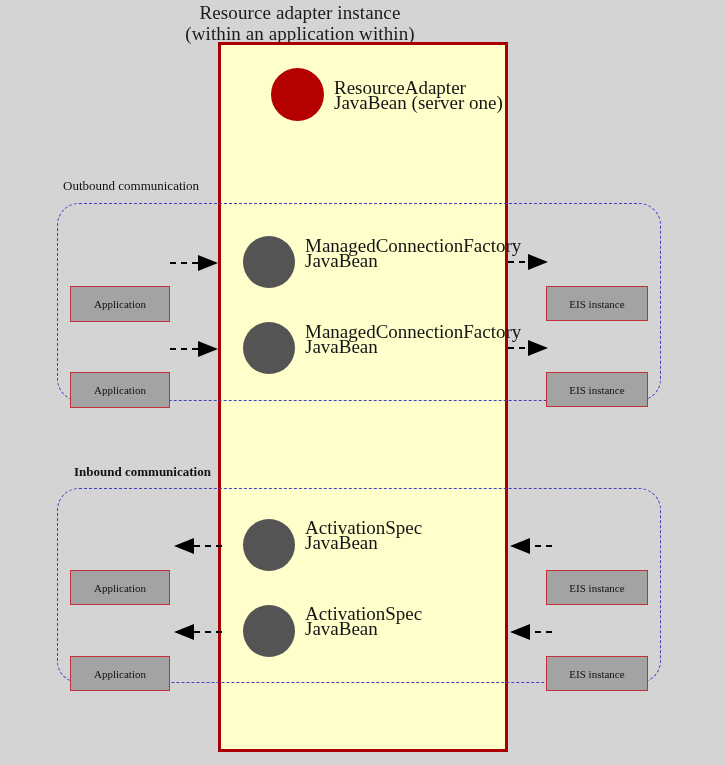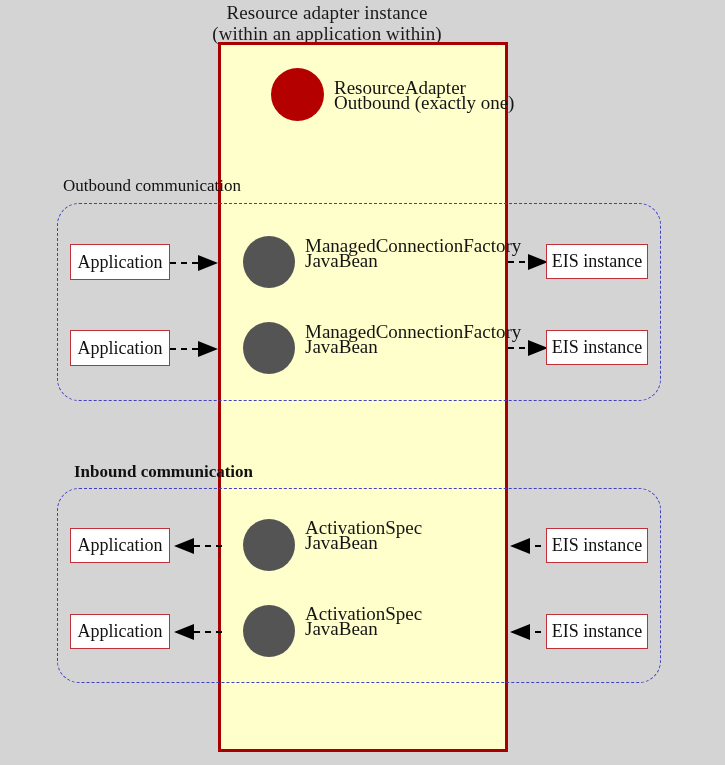--- a/index.html
+++ b/index.html
@@ -26,21 +26,20 @@
   
   .title {
     left: 0;
     top: 2px;
     width: 600px;
     text-align: center;
     font-size: 19px;
     line-height: 21px;
     color: #1a1a1a;
     letter-spacing: 0.1px;
-    margin-left: 27px;
   }
   .title-line { display: block; }
 
   
   .ra-panel {
     left: 218px;
     top: 42px;
     width: 290px;
     height: 710px;
     background: #ffffcc;
@@ -65,37 +64,38 @@
   .bean-label .l2 { display: block; }
 
   
   .comm-group {
     border: 1.6px dashed #4040c0;
     border-radius: 22px;
     box-sizing: border-box;
     background: transparent;
   }
   .comm-caption {
-    font-size: 17px;
+    font-size: 13px;
     line-height: 15px;
     color: #111;
     white-space: nowrap;
   }
 
   
   .node-box {
     border: 1.4px solid #c03038;
-    background: #ffffff;
+    background: #a3a3a3;
     box-sizing: border-box;
     display: flex;
     align-items: center;
     justify-content: center;
-    font-size: 18px;
+    font-size: 11px;
     color: #111;
     white-space: nowrap;
+    margin-top: 42px;
   }
 
   
   .connector { overflow: visible; }
 </style>
 </head>
 <body>
 
 <div id="stage">
 
@@ -108,21 +108,21 @@
 
   <div class="abs comm-caption" style="left:63px; top:178px;">Outbound communication</div>
   <div class="abs comm-group" style="left:57px; top:203px; width:604px; height:198px;"></div>
 
   <div class="abs comm-caption" style="left:74px; top:464px;font-weight:bold;">Inbound communication</div>
   <div class="abs comm-group" style="left:57px; top:488px; width:604px; height:195px;"></div>
 
   <div class="abs bean-circle red" style="left:271px; top:68px; width:53px; height:53px;"></div>
   <div class="abs bean-label" style="left:334px; top:81px;">
     <span>ResourceAdapter</span>
-    <span class="l2">Outbound (exactly one)</span>
+    <span class="l2">JavaBean (server one)</span>
   </div>
 
   <div class="abs node-box" style="left:70px; top:244px; width:100px; height:36px;">Application</div>
   <svg class="abs connector" style="left:170px; top:253px;" width="52" height="20">
     <line x1="0" y1="10" x2="28" y2="10" stroke="#000" stroke-width="2" stroke-dasharray="6,5"></line>
     <polygon points="28,2 48,10 28,18" fill="#000"></polygon>
   </svg>
   <div class="abs bean-circle gray" style="left:243px; top:236px; width:52px; height:52px;"></div>
   <div class="abs bean-label" style="left:305px; top:239px;">
     <span>ManagedConnectionFactory</span>

